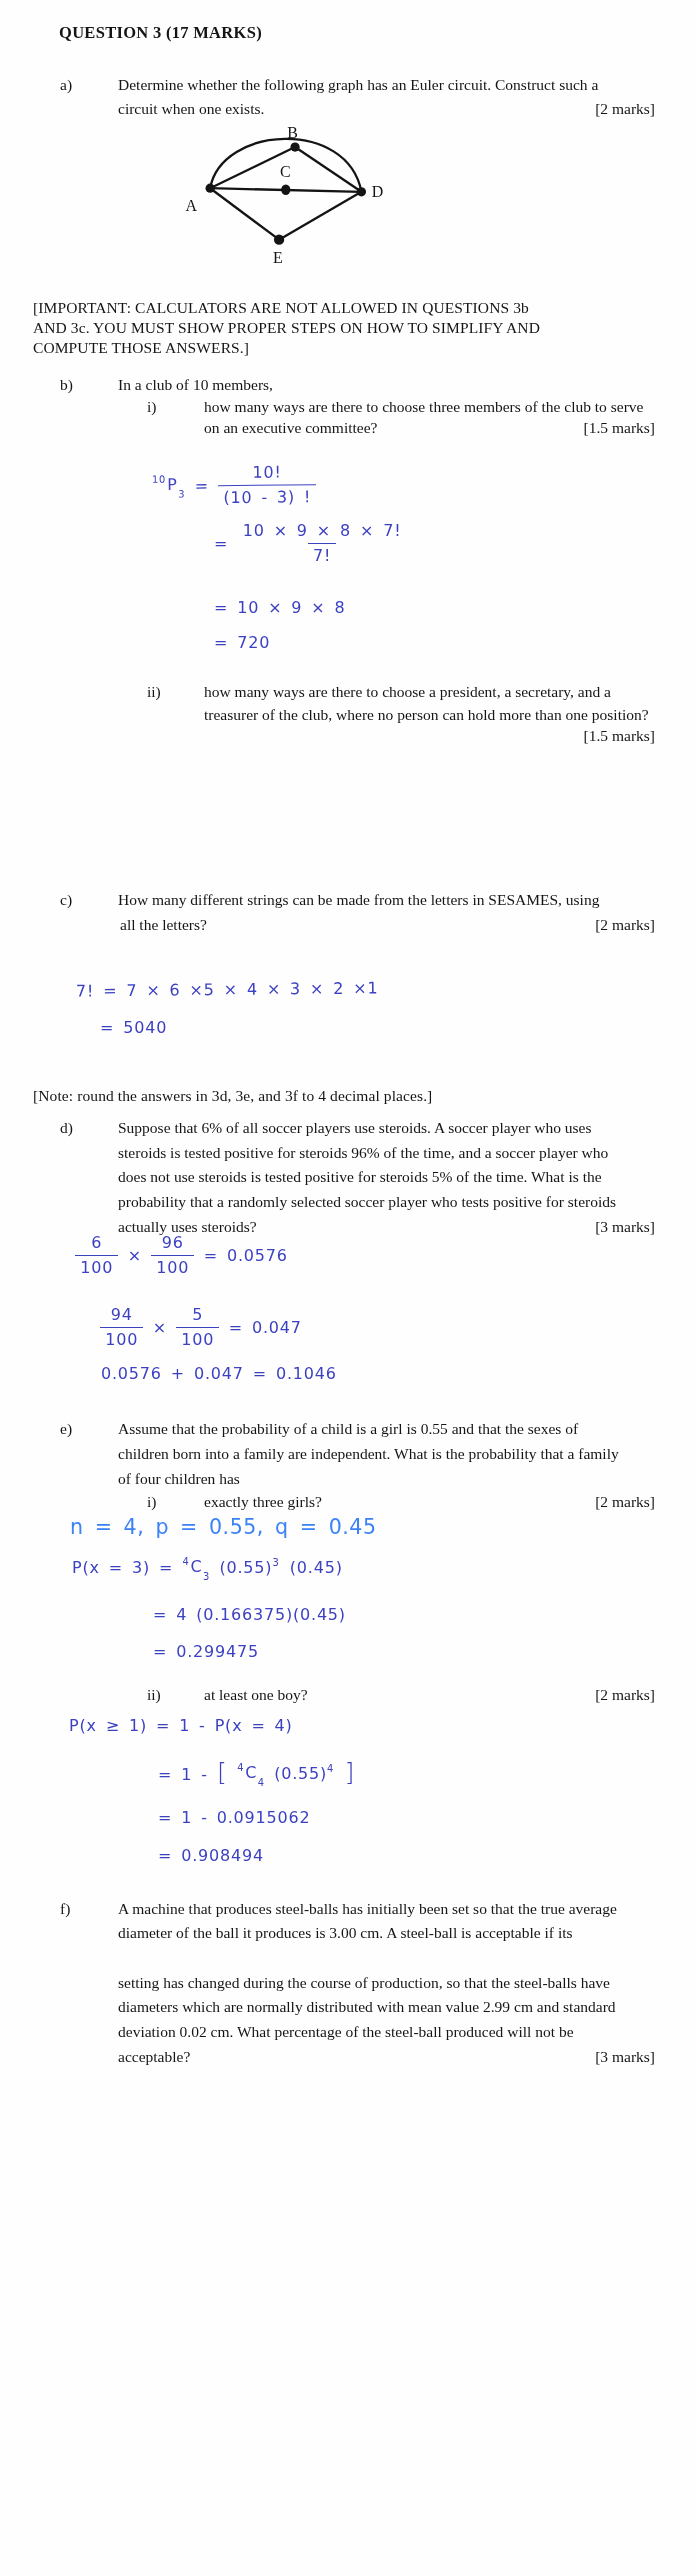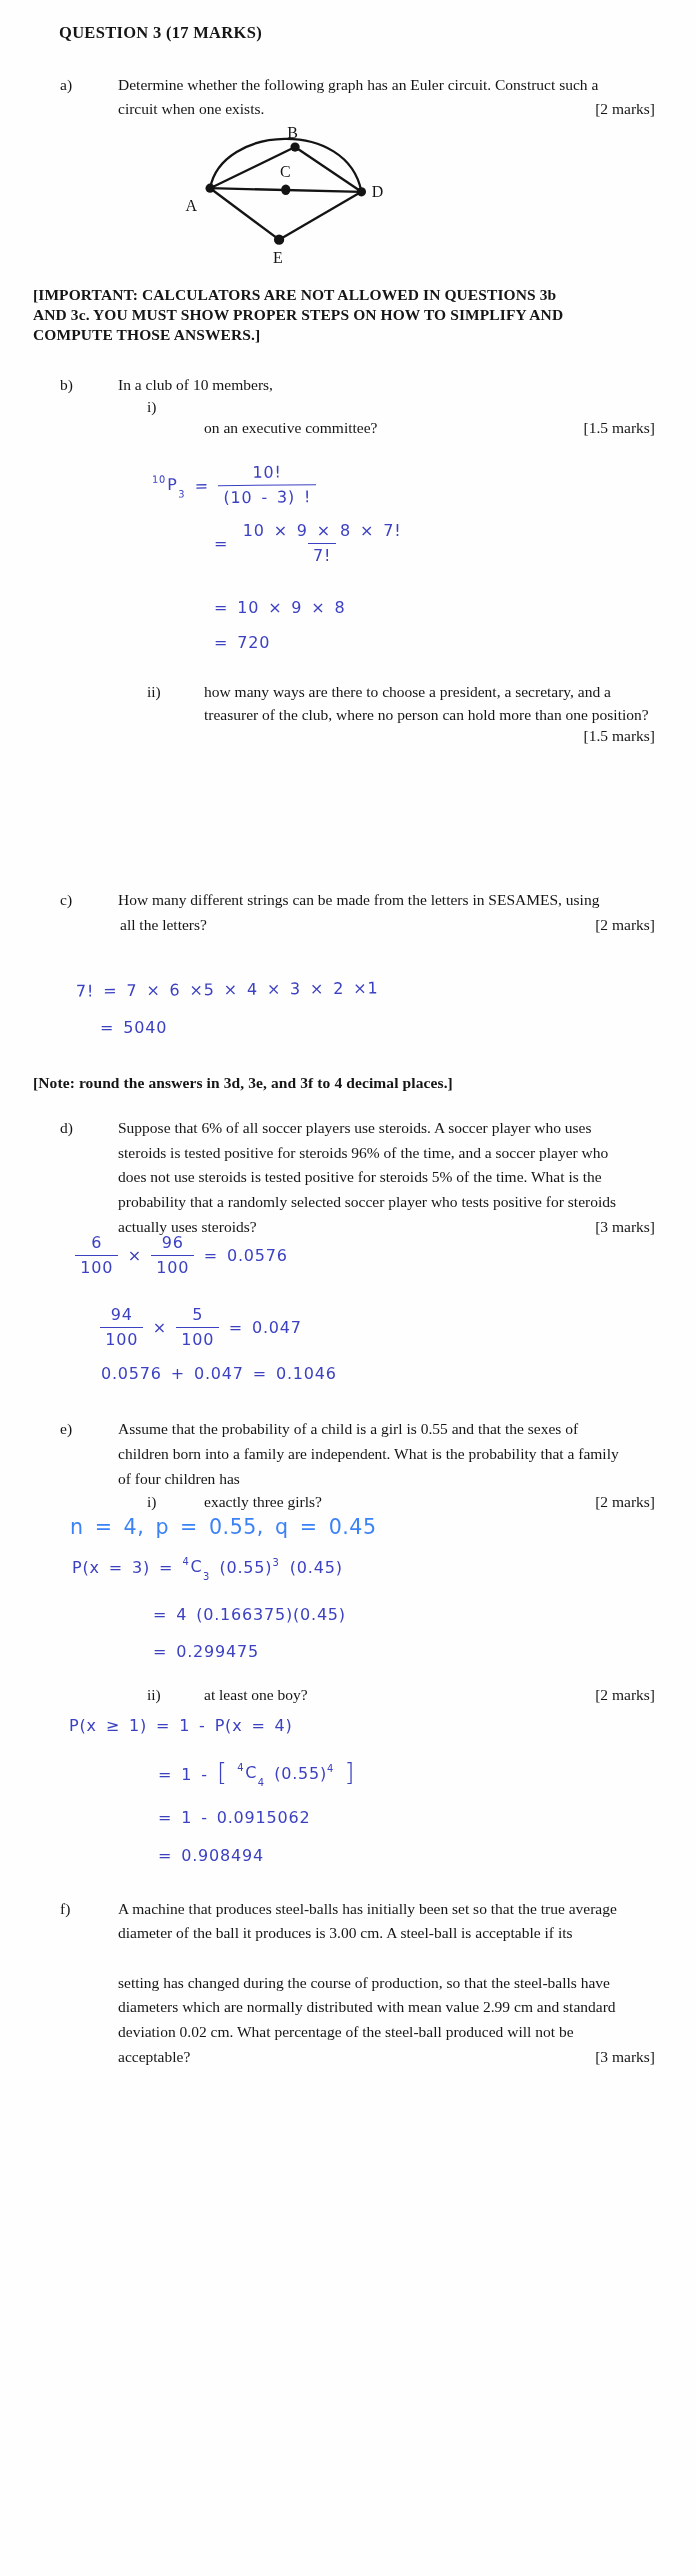--- a/index.html
+++ b/index.html
@@ -4,21 +4,21 @@
 <style>
   html,body { margin:0; padding:0; background:#ffffff; }
   .page {
     position:relative; width:697px; height:3009px;
     background:#fefefe; overflow:hidden;
     font-family:"Liberation Serif", serif; color:#151515;
   }
   .pl { position:absolute; font-size:15.5px; white-space:nowrap; }
   .title { font-weight:700; font-size:16.5px; letter-spacing:0.3px; }
   .marks { right:42px; }
-  .imp { font-weight:700; font-size:15.5px; letter-spacing:0.1px; }
+  .imp { font-weight:400; font-size:15.5px; letter-spacing:0.1px;margin-top:13px; }
 
   
   .hw {
     position:absolute; font-family:"DejaVu Sans", sans-serif;
     color:#3c41c2; font-size:16px; letter-spacing:0.8px; word-spacing:3.1px;
     white-space:nowrap;
   }
   .hw-row { display:flex; align-items:center; gap:9.3px; }
   .tilt { transform:rotate(-0.6deg); }
   .frac { display:inline-flex; flex-direction:column; align-items:center; }
@@ -68,20 +68,21 @@
   </svg>
 
   <div class="pl imp" style="left:33px;top:286px">[IMPORTANT: CALCULATORS ARE NOT ALLOWED IN QUESTIONS 3b</div>
   <div class="pl imp" style="left:33px;top:306px">AND 3c. YOU MUST SHOW PROPER STEPS ON HOW TO SIMPLIFY AND</div>
   <div class="pl imp" style="left:33px;top:326px">COMPUTE THOSE ANSWERS.]</div>
 
   <div class="pl" style="left:60px;top:376px">b)</div>
   <div class="pl" style="left:118px;top:376px">In a club of 10 members,</div>
 
   <div class="pl" style="left:147px;top:398px">i)</div>
+  <div class="pl" style="left:204px;top:398px">how many ways are there to choose three members of the club to serve</div>
   <div class="pl" style="left:204px;top:419px">on an executive committee?</div>
   <div class="pl marks" style="top:419px">[1.5 marks]</div>
 
   <div class="hw hw-row tilt" style="left:152px;top:463px">
     <span class="comb"><sup>10</sup><span>P</span><sub>3</sub></span>
     <span>=</span>
     <span class="frac">
       <span class="num">10!</span>
       <span class="den">(10 - 3) !</span>
     </span>

